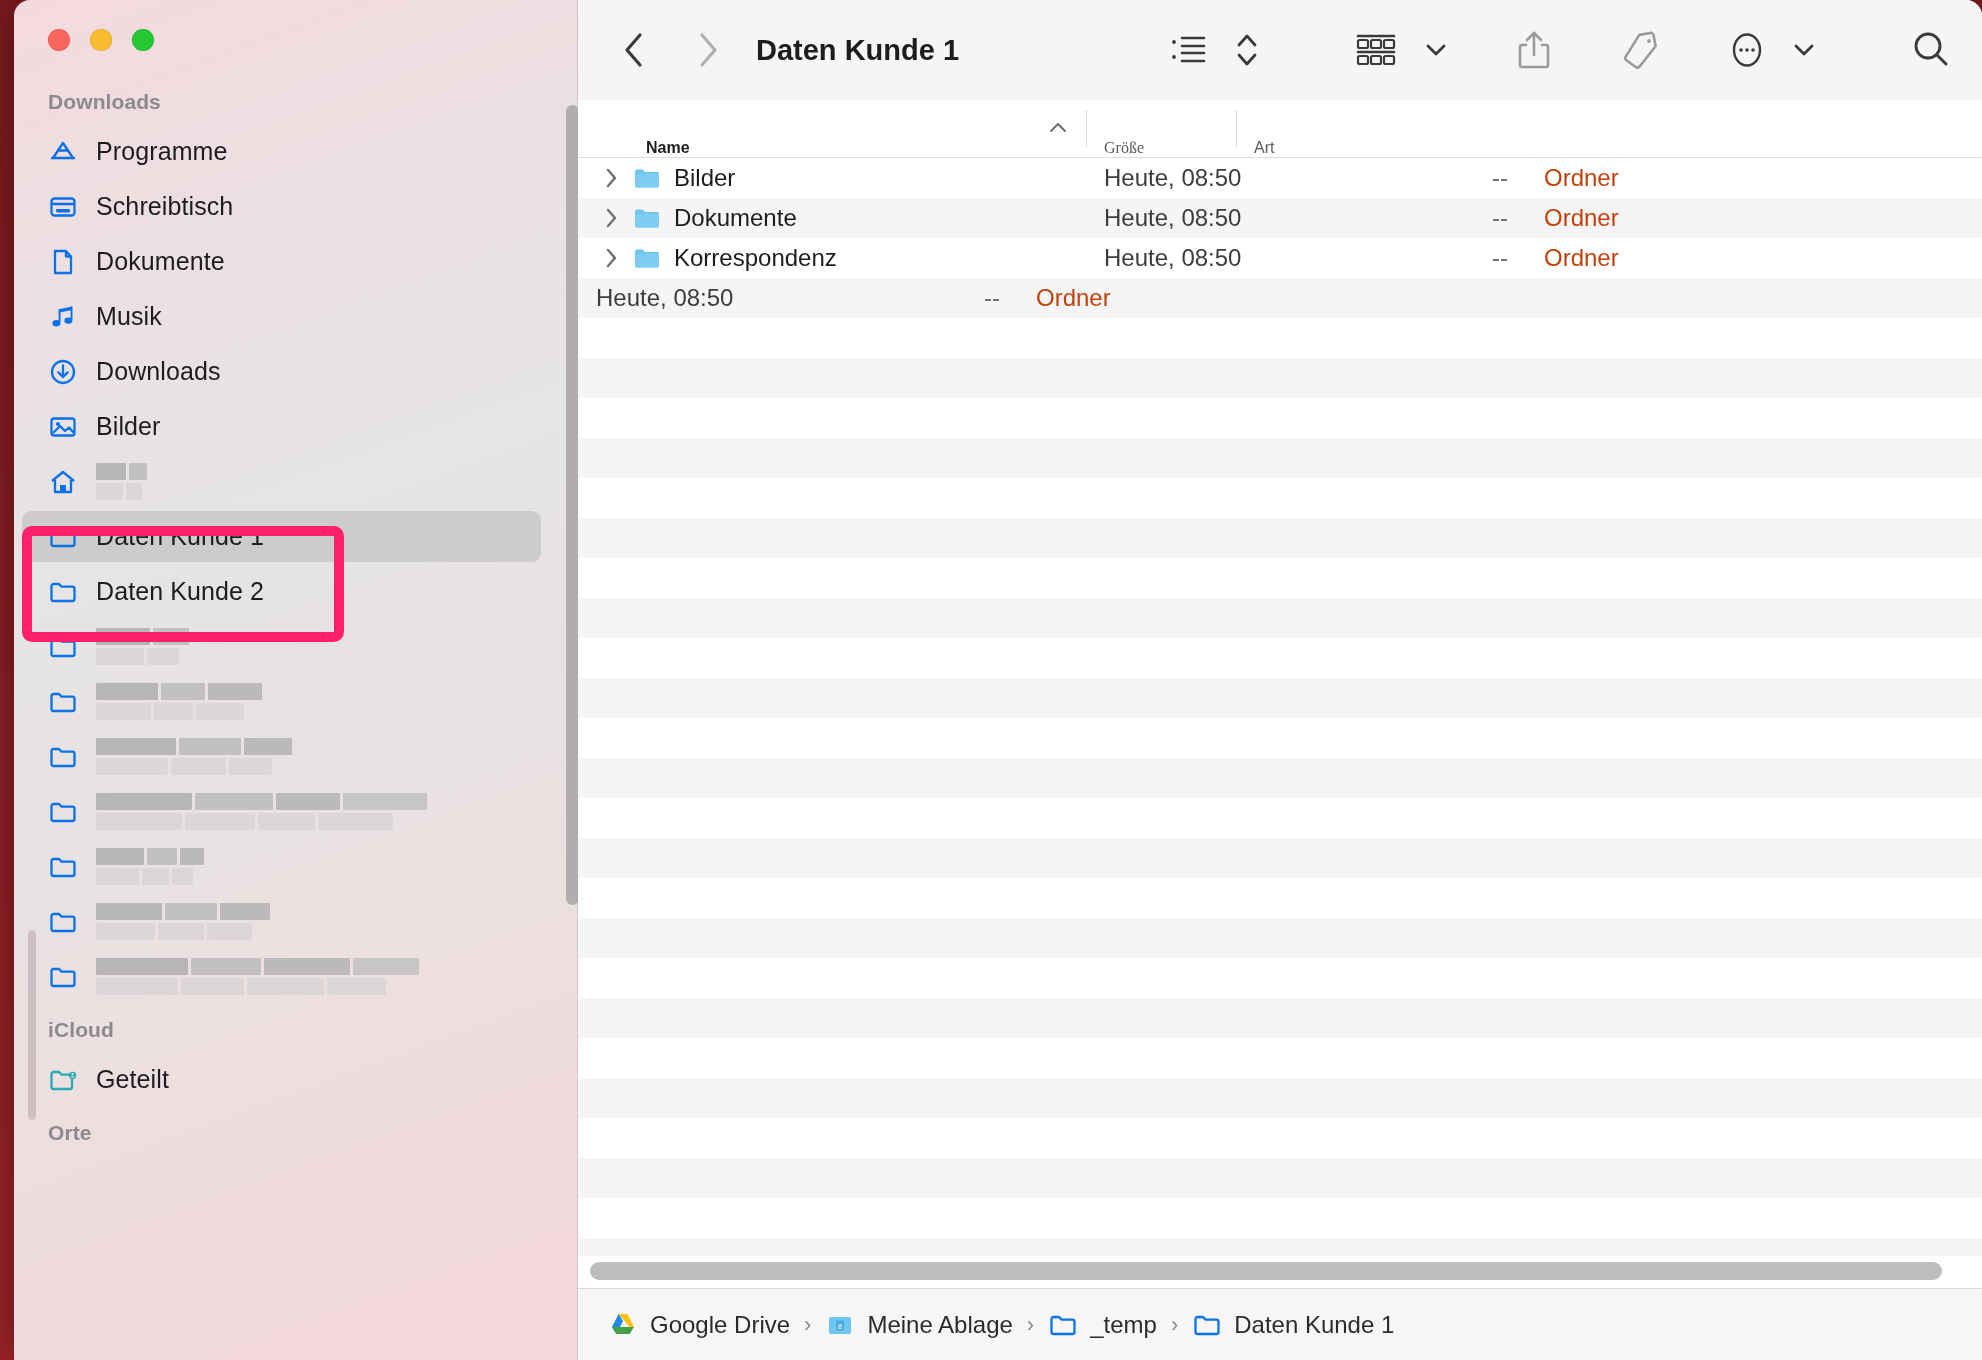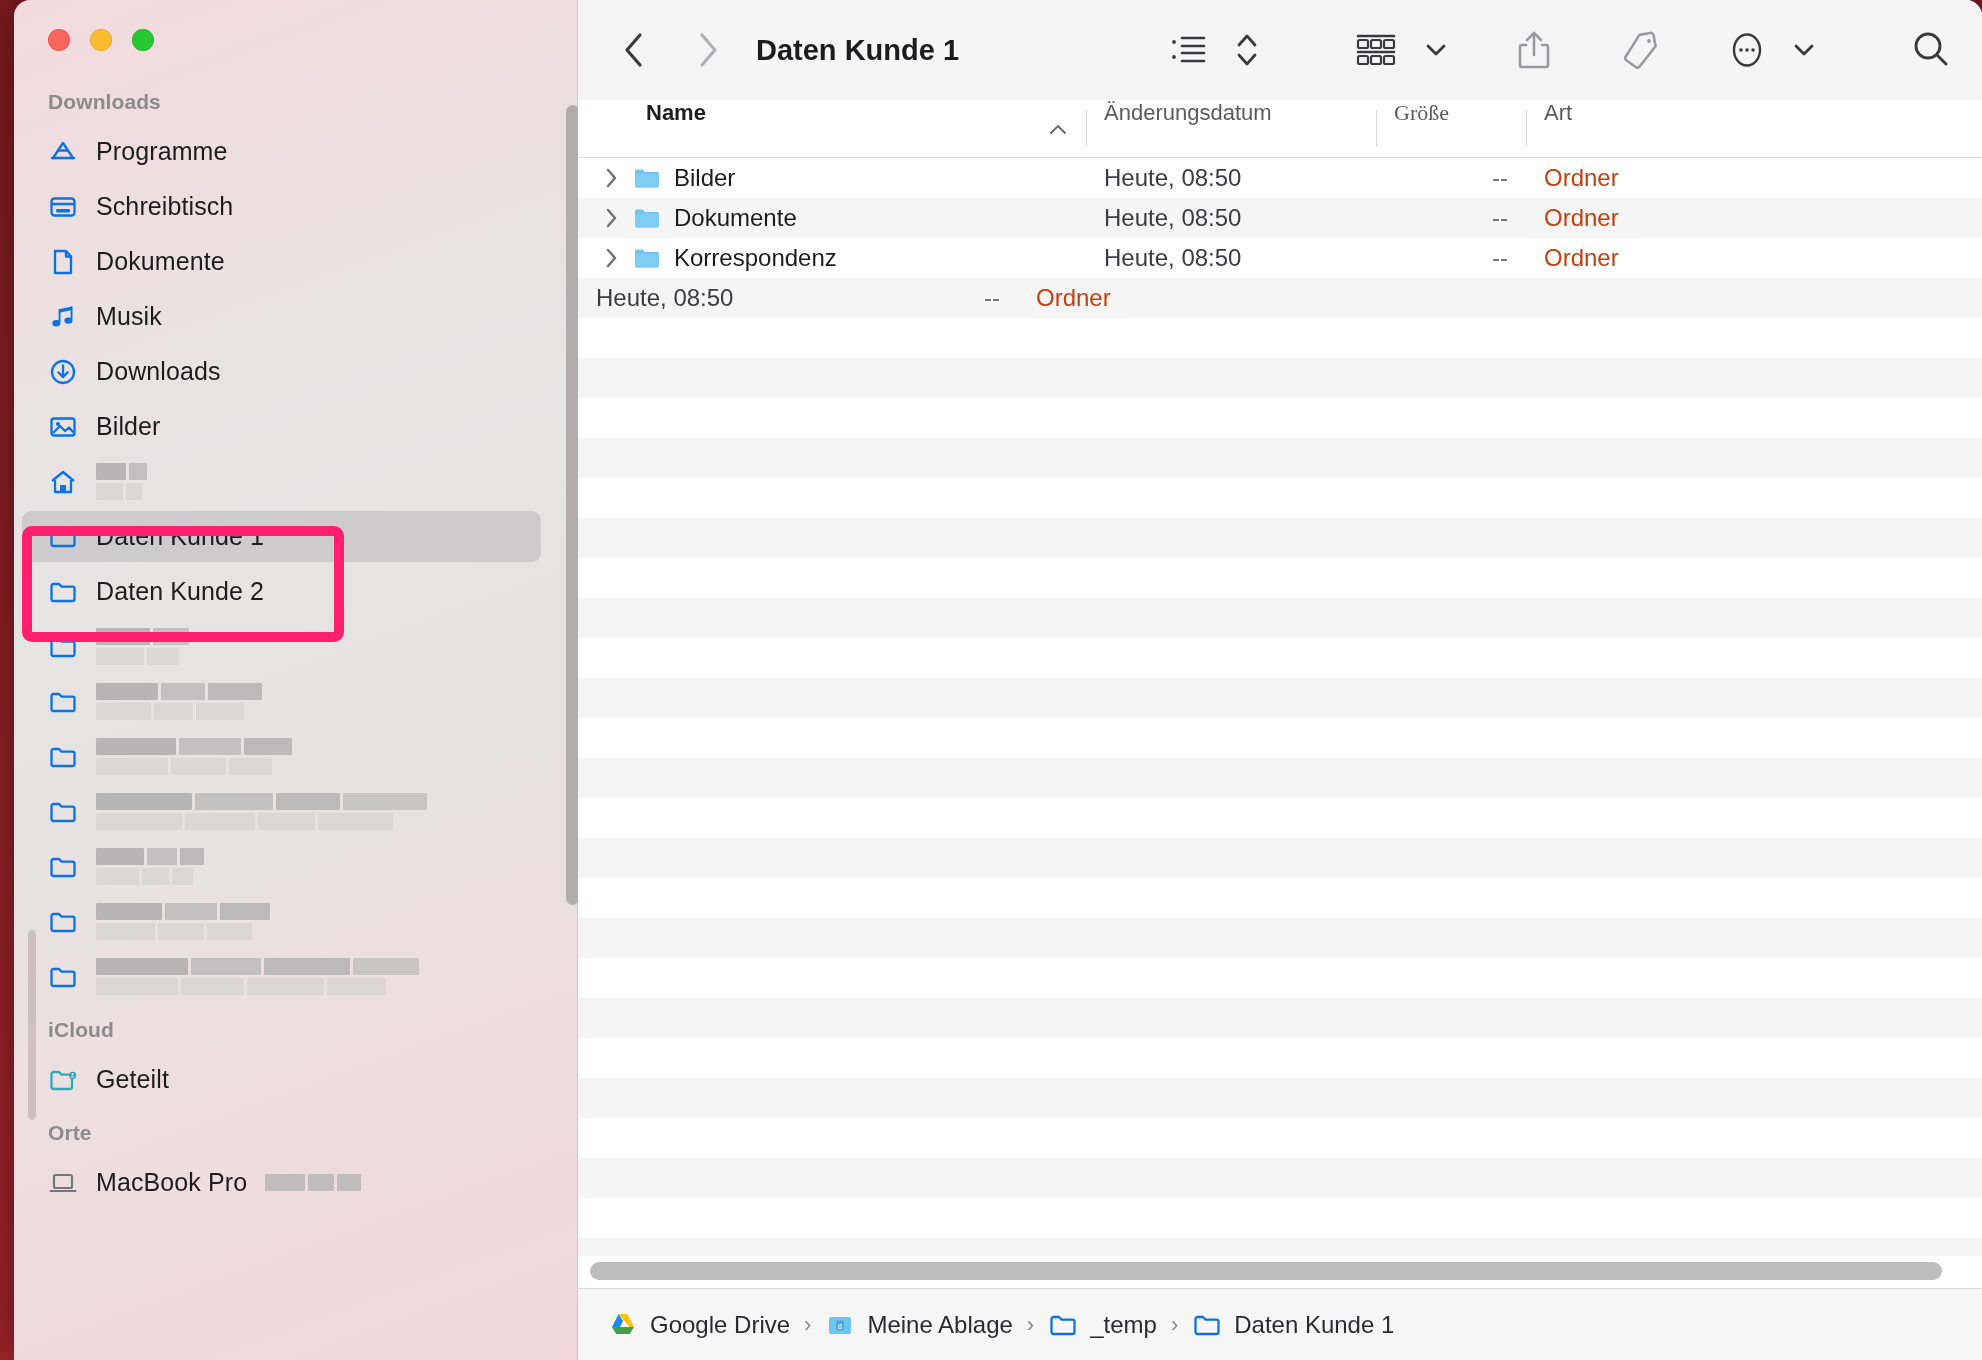--- a/index.html
+++ b/index.html
@@ -146,22 +146,22 @@
 
   
   #col-head {
     height: 58px; flex: 0 0 58px;
     background: #ffffff;
     display: flex; align-items: stretch;
     border-bottom: 1px solid #dcdcdc;
     position: relative;
   }
   .col {
-    display: flex; align-items: flex-start;
-    font-size: 22px; color: #5b5b5f;
+    display: flex; align-items: flex-end;
+    font-size: 16px; color: #5b5b5f;
     position: relative;
     padding-left: 18px;
   }
   .col .col-label { white-space: nowrap; }
   .col.name { width: 508px; flex: 0 0 508px; padding-left: 68px; color: #1d1d1f; font-weight: 600;}
   .col.date { width: 290px; flex: 0 0 290px; }
   .col.size { width: 150px; flex: 0 0 150px; font-family: Liberation Serif, serif; }
   .col.kind { flex: 1 1 auto; }
   .col.date::before, .col.size::before, .col.kind::before {
     content: ""; position: absolute; left: 0; top: 10px; bottom: 10px;
@@ -523,36 +523,20 @@
                 <path d="M3.5 9 a2 2 0 0 1 2 -2 H11 l2.6 2.6 H22 a2 2 0 0 1 2 2 V22 a2 2 0 0 1 -2 2 H5.5 a2 2 0 0 1 -2 -2 Z"></path>
                 <circle cx="24.6" cy="10.4" r="3.6" fill="#2aa9b8" stroke="none"></circle>
                 <circle cx="24.6" cy="9.2" r="1.1" fill="#f0eaea" stroke="none"></circle>
                 <path d="M22.4 12.6 a2.4 2.4 0 0 1 4.4 0" fill="#f0eaea" stroke="none"></path>
               </g>
             </svg>
           </span>
           <span class="sb-label">Geteilt</span>
         </div>
         <div class="sb-section-title">Orte</div>
-        <div class="sb-row">
-          <span class="sb-ico">
-            <svg width="30" height="30" viewBox="0 0 30 30">
-              <g fill="none" stroke="#76757a" stroke-width="2.2" stroke-linejoin="round">
-                <rect x="6" y="7" width="18" height="13" rx="1.8"></rect>
-                <path d="M2.5 23 H27.5" stroke-linecap="round"></path>
-              </g>
-            </svg>
-          </span>
-          <span class="sb-label">MacBook Pro</span>
-          <span class="blur-inline">
-            <span class="blur-chip" style="width:40px;background:#c0bcbd"></span>
-            <span class="blur-chip" style="width:26px;background:#c0bcbd"></span>
-            <span class="blur-chip" style="width:24px;background:#c0bcbd"></span>
-          </span>
-        </div>
       </div>
 
     <div id="sb-scrollbar"></div>
     <div id="sb-scrollbar-ghost"></div>
 
     <div id="highlight"></div>
   </aside>
 
   <section id="main">
 
@@ -655,23 +639,20 @@
     </div>
 
     <div id="col-head">
       <div class="col name">
         <span class="col-label">Name</span>
         <span class="sort-caret">
           <svg width="20" height="13" viewBox="0 0 20 13" fill="none" stroke="#6a6a6f" stroke-width="1.9" stroke-linecap="round" stroke-linejoin="round">
             <polyline points="3,10 10,3 17,10"></polyline>
           </svg>
         </span>
-      </div>
-      <div class="col date">
-        <span class="col-label">Änderungsdatum</span>
       </div>
       <div class="col size">
         <span class="col-label">Größe</span>
       </div>
       <div class="col kind">
         <span class="col-label">Art</span>
       </div>
     </div>
 
     <div id="list">

